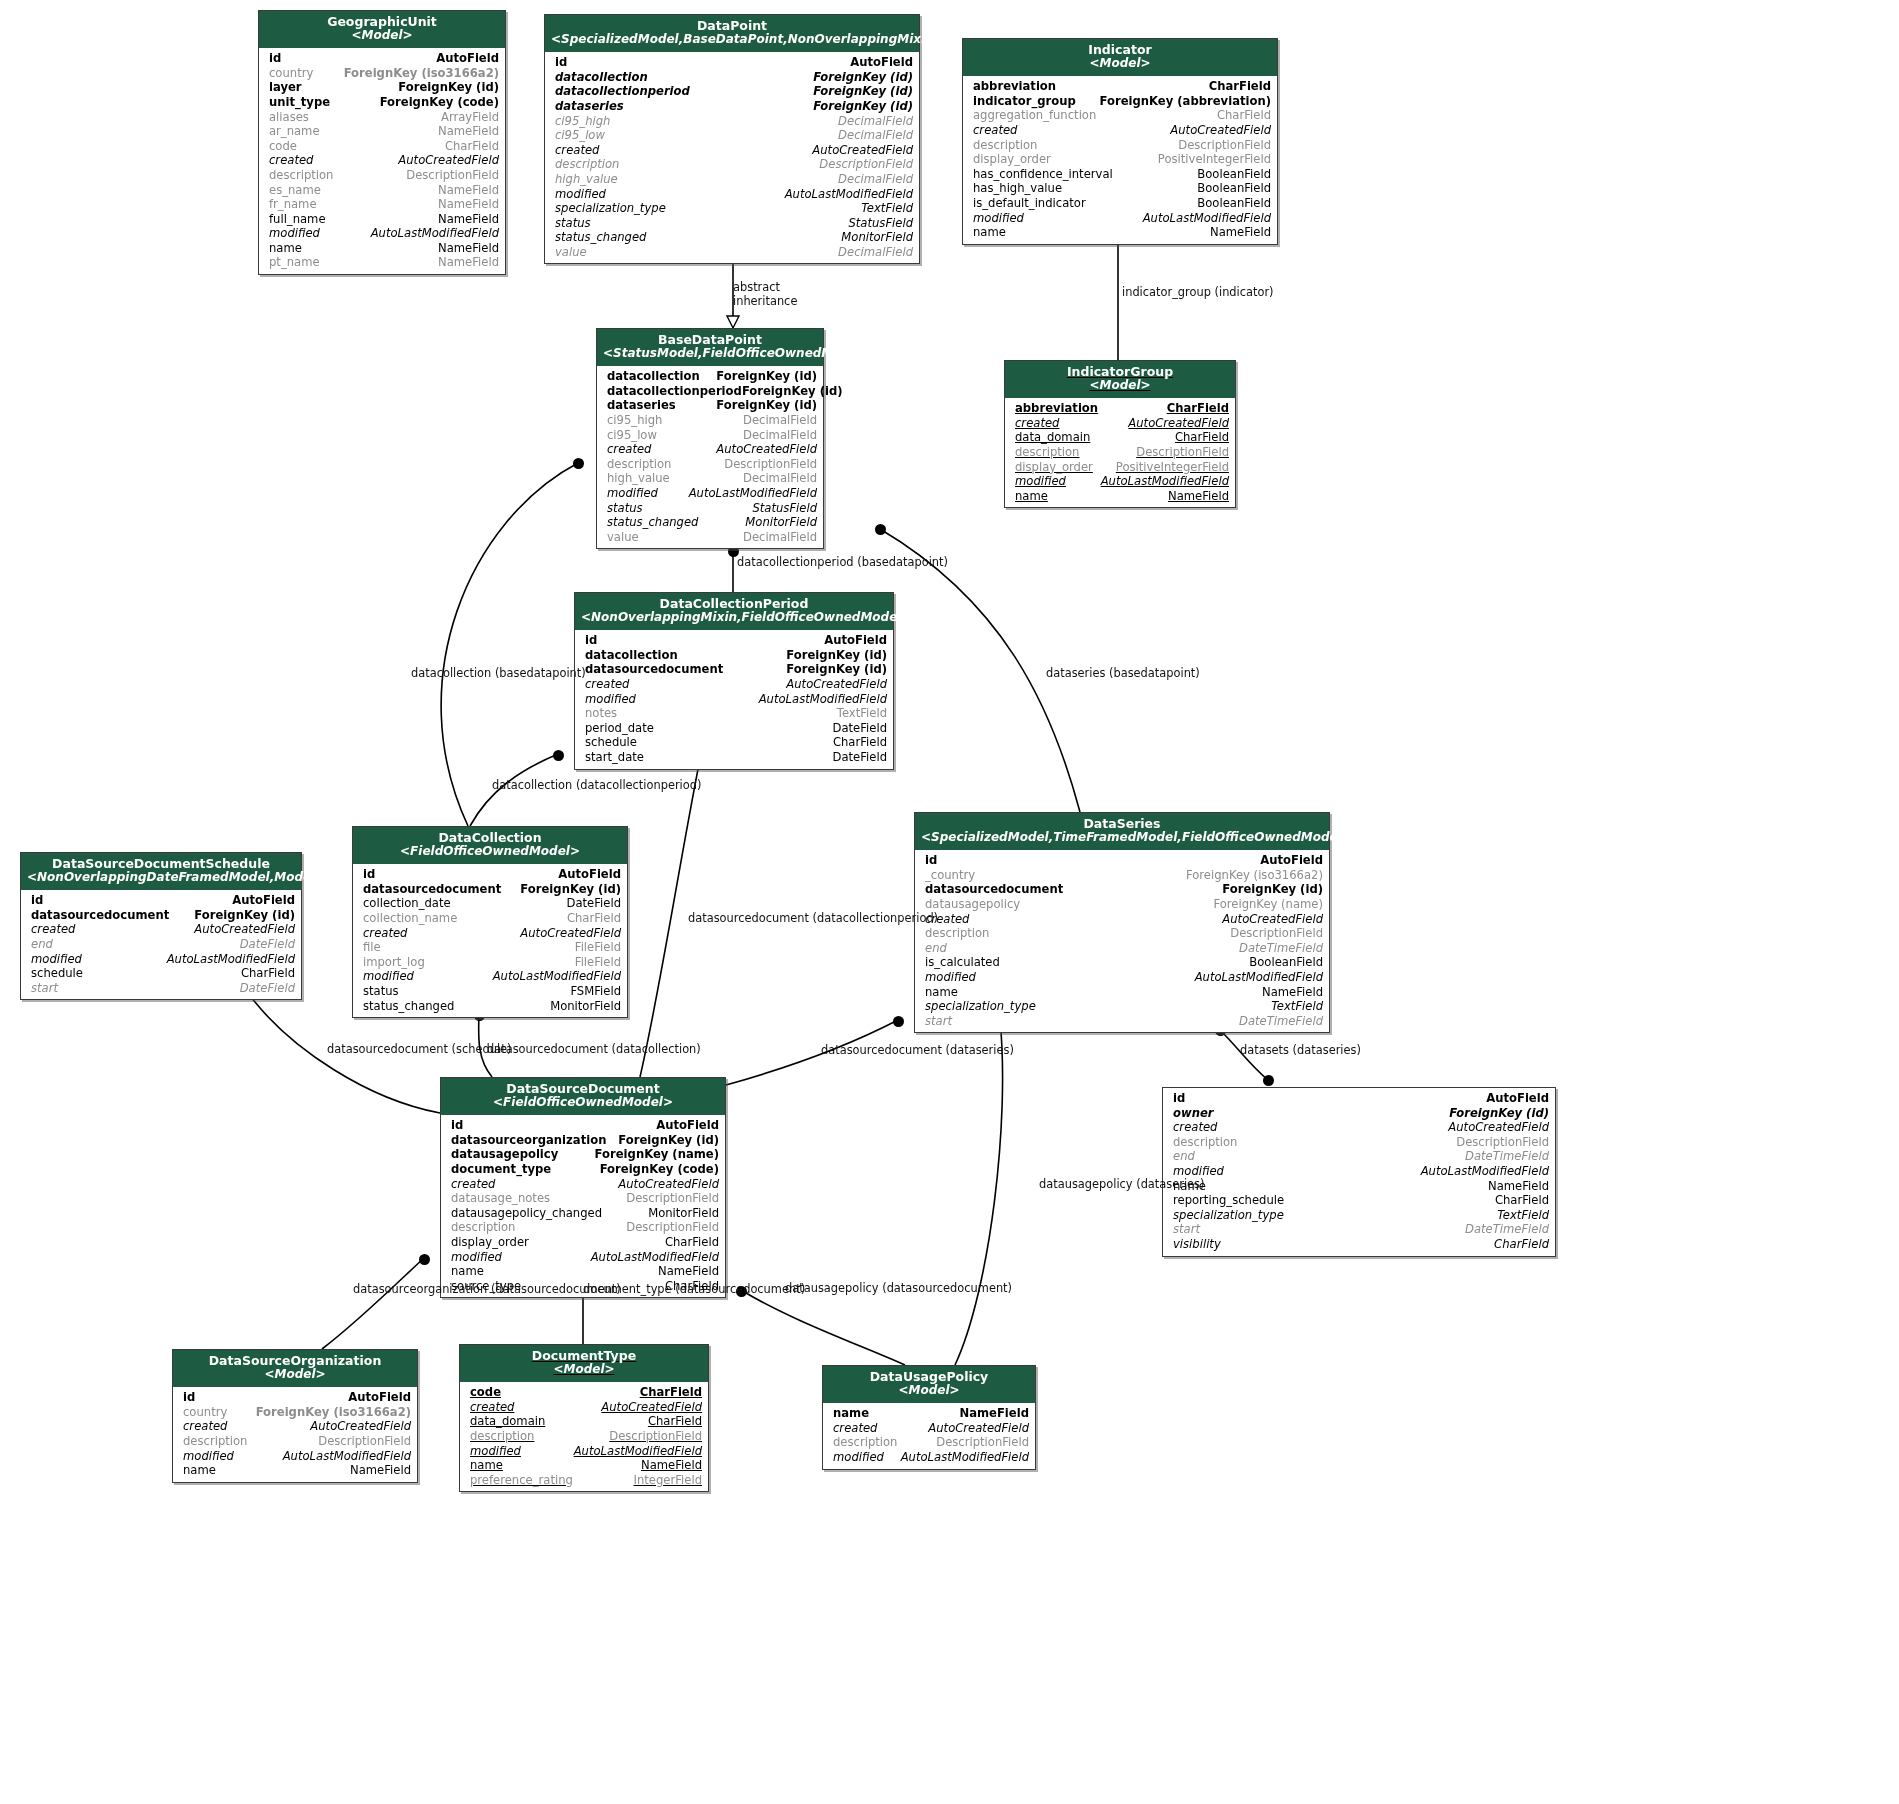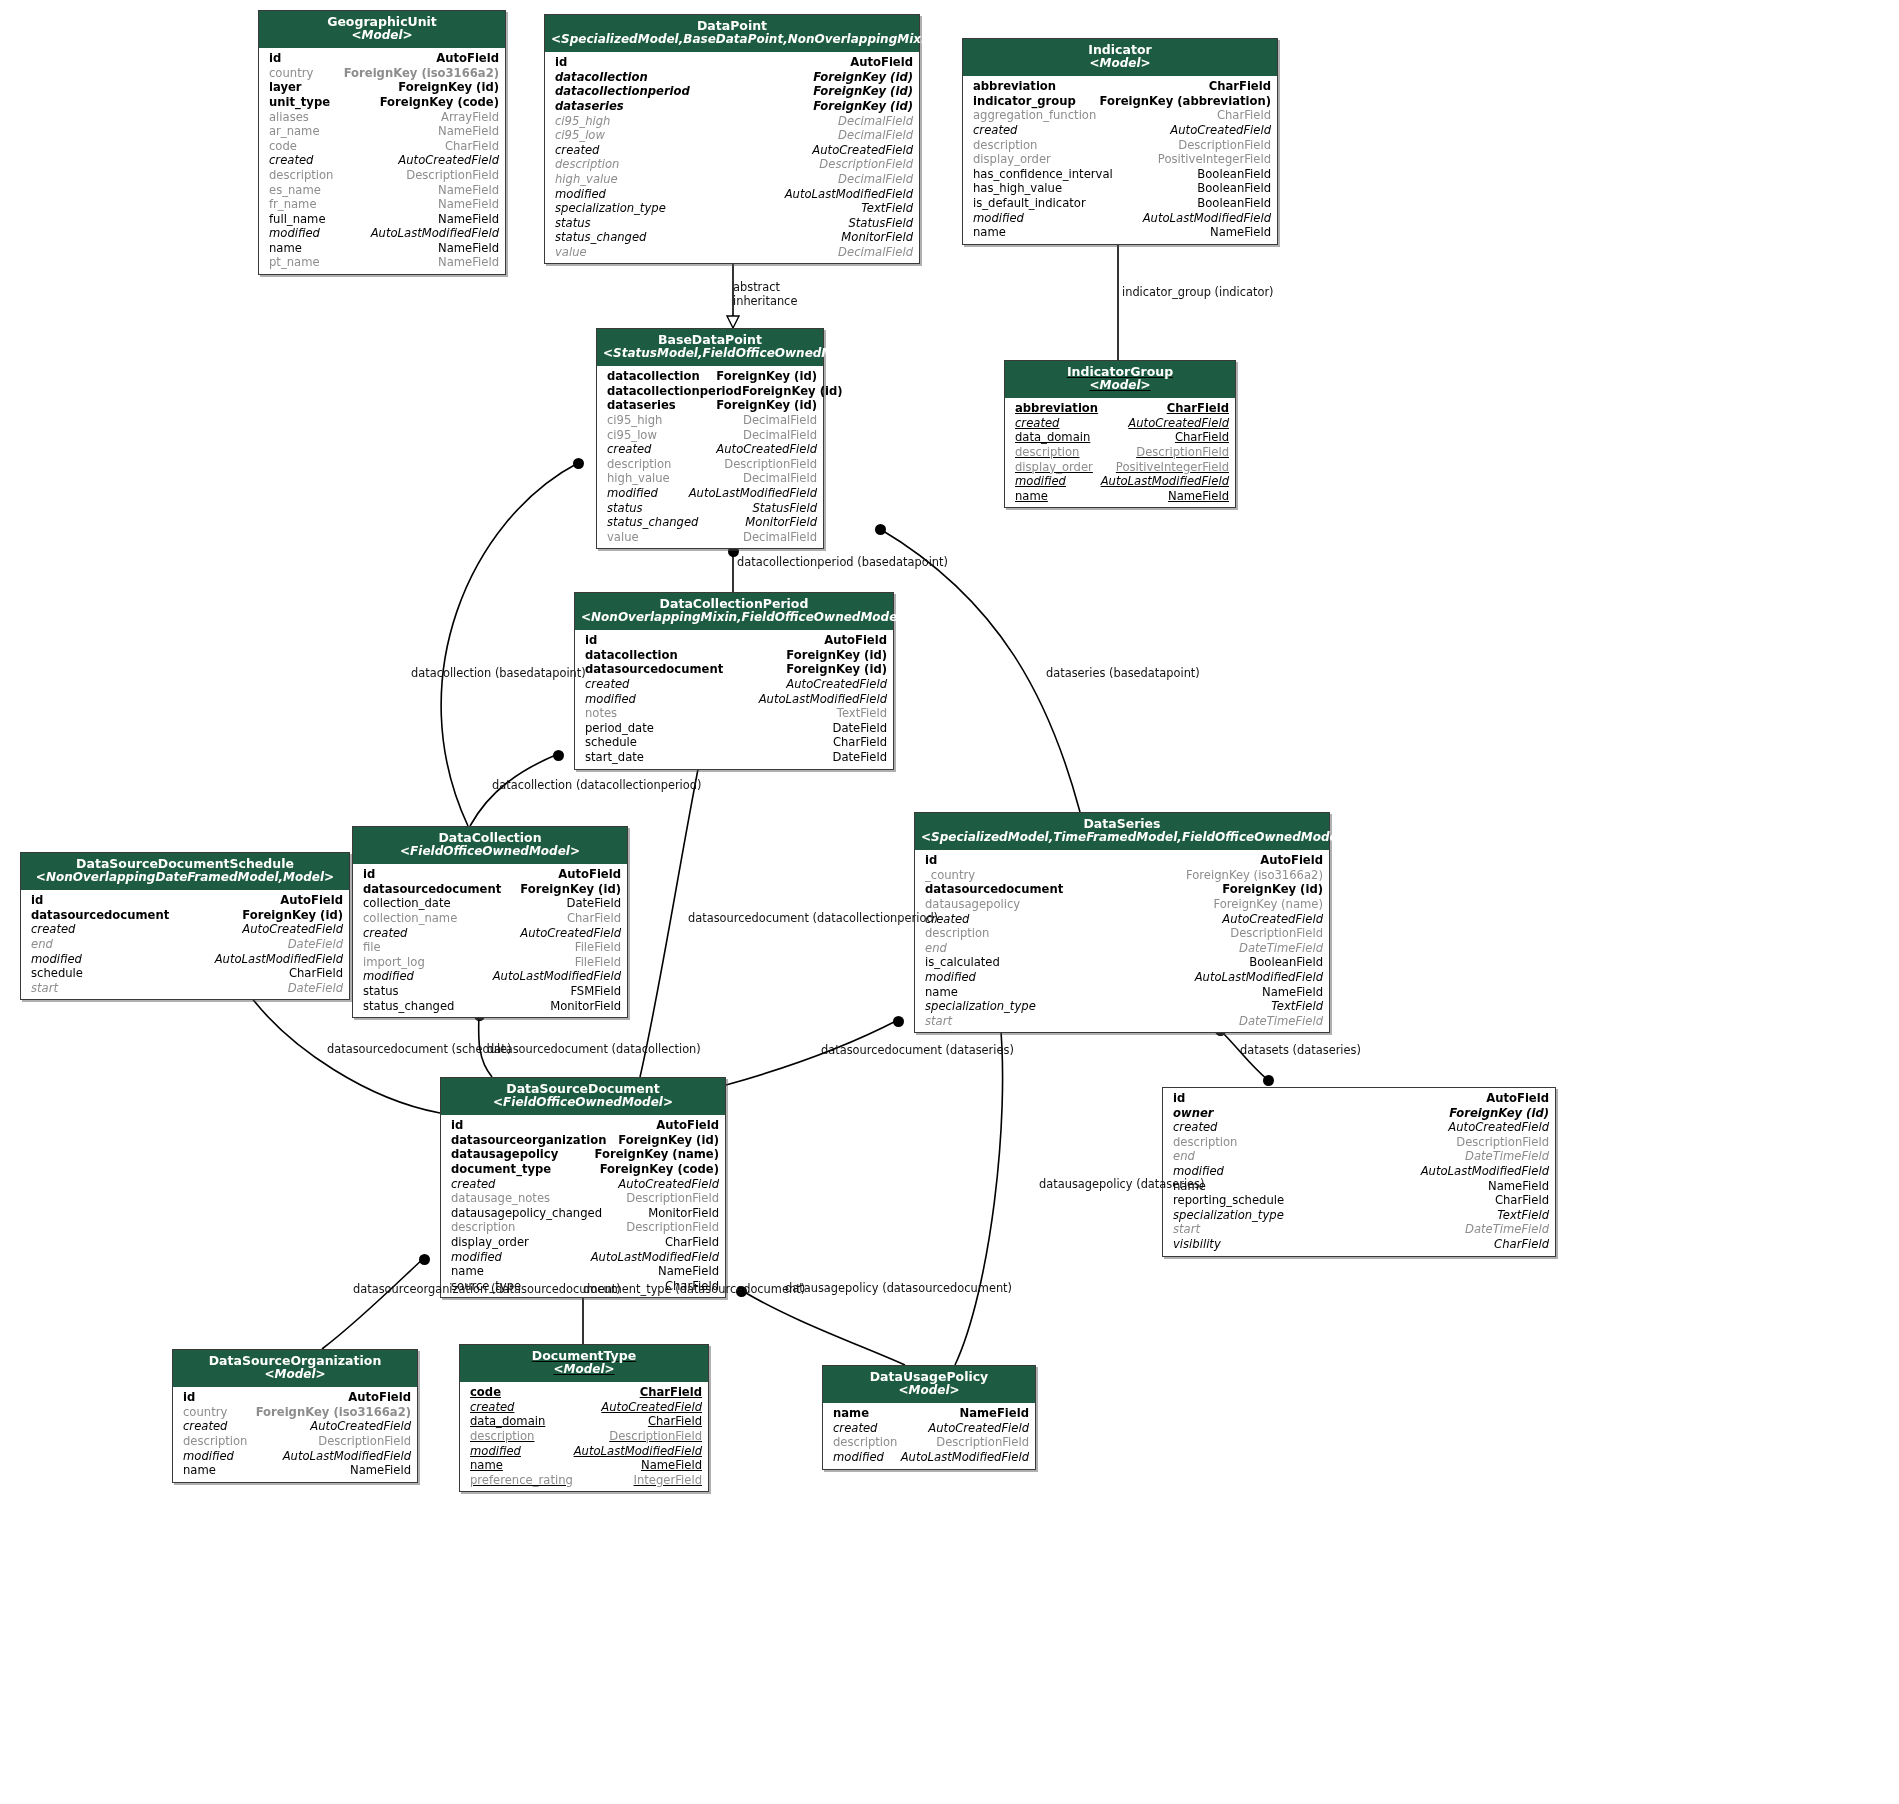--- a/index.html
+++ b/index.html
@@ -453,21 +453,21 @@
           <div class="row">
             <span class="f s-ital">specialization_type</span>
             <span class="t s-ital">TextField</span>
           </div>
           <div class="row">
             <span class="f s-grayi">start</span>
             <span class="t s-grayi">DateTimeField</span>
           </div>
         </div>
       </div>
-      <div class="cls" style="left: 20px; top: 852px; width: 330px;">
+      <div class="cls" style="left: 20px; top: 852px; width: 282px;">
         <div class="hdr">
           <span class="nm">DataSourceDocumentSchedule</span>
           <span class="st">&lt;NonOverlappingDateFramedModel,Model&gt;</span>
         </div>
         <div class="body">
           <div class="row">
             <span class="f s-req">id</span>
             <span class="t s-req">AutoField</span>
           </div>
           <div class="row">

